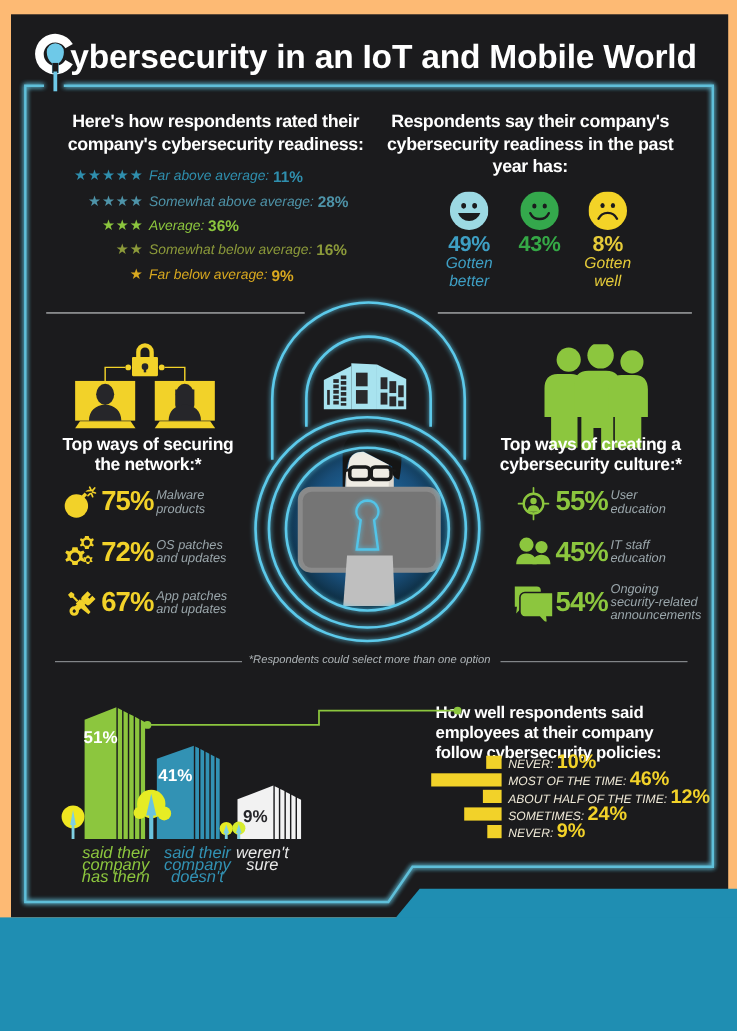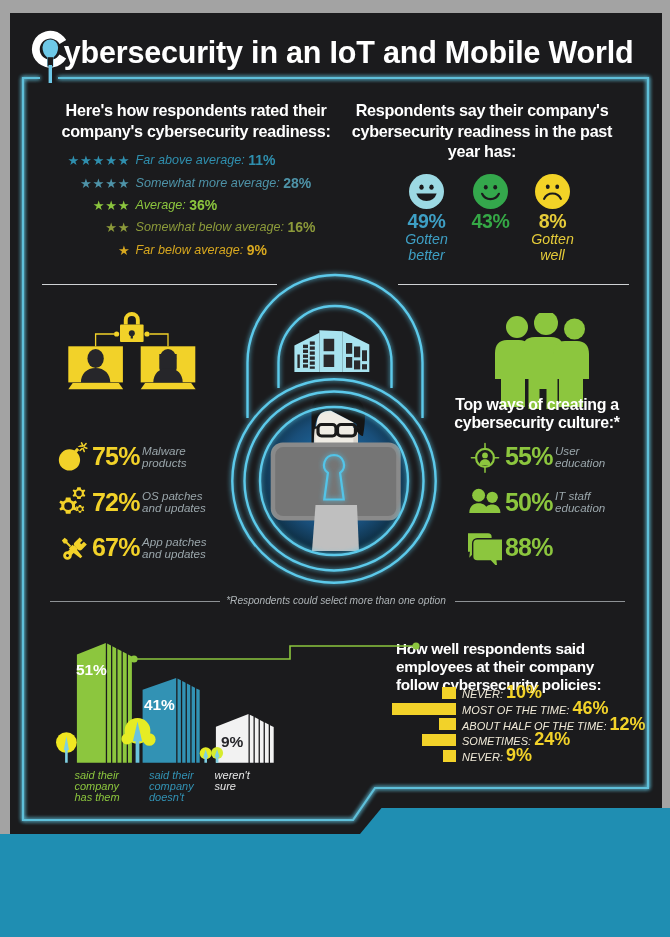--- a/index.html
+++ b/index.html
@@ -1,19 +1,19 @@
 <!DOCTYPE html>
 <html><head>
 <meta charset="utf-8">
 <style>
   html,body{margin:0;padding:0;background:#ffffff;}
   body{width:670px;height:937px;overflow:hidden;
        font-family:"Liberation Sans",sans-serif;
        -webkit-font-smoothing:antialiased;}
-  #page{position:relative;width:670px;height:937px;background:#a3a3a3;overflow:hidden;}
+  #page{position:relative;width:670px;height:937px;background:#fdba74;overflow:hidden;}
   .poster{position:absolute;left:10px;top:13px;width:652px;height:821px;background:#1b1b1d;overflow:hidden;}
 
   
   .title{position:absolute;left:32px;top:22px;font-size:30.5px;font-weight:bold;color:#fff;
          letter-spacing:-0.2px;white-space:nowrap;}
   .clogo{position:absolute;left:16px;top:13px;width:56px;height:70px;overflow:visible;}
   .title .init{visibility:hidden;}
 
   
   .frame{position:absolute;left:0;top:0;width:670px;height:937px;pointer-events:none;}
@@ -22,21 +22,21 @@
   .h2{color:#fff;font-weight:bold;font-size:16.2px;line-height:20.5px;text-align:center;
       letter-spacing:-0.3px;}
   #lh{position:absolute;left:36px;top:87px;width:300px;}
   #rh{position:absolute;left:336px;top:87px;width:272px;}
   .divider{position:absolute;height:1px;background:#cfd2d4;}
   #footnote{position:absolute;left:0;top:582px;width:652px;text-align:center;color:#aeb4b7;
             font-style:italic;font-size:10.2px;}
   #polhead{position:absolute;left:36px;top:608px;width:280px;text-align:left;font-size:15.2px;}
   #cityart{position:absolute;left:28px;top:622px;width:250px;height:150px;}
   #citylabels{position:absolute;left:28px;top:757px;width:250px;height:1px;}
-  .citylabel{position:absolute;top:0;font-style:italic;font-size:11px;line-height:11.2px;white-space:nowrap;}
+  .citylabel{position:absolute;top:0;font-style:italic;font-size:15px;line-height:11.2px;white-space:nowrap;text-align:center;}
   #folhead{position:absolute;left:386px;top:611px;width:215px;text-align:left;font-size:15.3px;line-height:17.8px;margin-top:16px;}
   #follist{position:absolute;left:370px;top:672px;width:278px;}
   .polrow{display:flex;align-items:center;height:15.7px;}
   .barwrap{width:76px;flex:0 0 76px;display:flex;justify-content:flex-end;}
   .polbar{height:10.5px;background:#f2d229;display:block;}
   #connector{position:absolute;left:120px;top:628px;width:290px;height:30px;}
   #centerart{position:absolute;left:220px;top:257px;width:240px;height:330px;overflow:visible;}
   #netart{position:absolute;left:50px;top:297px;width:150px;height:100px;}
   #nethead{position:absolute;left:42px;top:383px;width:165px;font-size:15.9px;line-height:17.5px;}
   #netlist{position:absolute;left:42px;top:421px;width:200px;}
@@ -93,21 +93,21 @@
     <div class="h2" id="lh">Here's how respondents rated their company's cybersecurity readiness:</div>
 
     <div id="starblock">
         <div class="starrow">
           <span class="starcol"><span class="stars" style="color: rgb(47, 143, 174);">★★★★★</span></span>
           <span class="slabel" style="color: rgb(47, 143, 174);">Far above average:</span>
           <span class="spct" style="color: rgb(47, 143, 174);">11%</span>
         </div>
         <div class="starrow">
           <span class="starcol"><span class="stars" style="color: rgb(78, 147, 168);">★★★★</span></span>
-          <span class="slabel" style="color: rgb(78, 147, 168);">Somewhat more average:</span>
+          <span class="slabel" style="color: rgb(78, 147, 168);">Somewhat above average:</span>
           <span class="spct" style="color: rgb(78, 147, 168);">28%</span>
         </div>
         <div class="starrow">
           <span class="starcol"><span class="stars" style="color: rgb(140, 198, 62);">★★★</span></span>
           <span class="slabel" style="color: rgb(140, 198, 62);">Average:</span>
           <span class="spct" style="color: rgb(140, 198, 62);">36%</span>
         </div>
         <div class="starrow">
           <span class="starcol"><span class="stars" style="color: rgb(140, 154, 58);">★★</span></span>
           <span class="slabel" style="color: rgb(140, 154, 58);">Somewhat below average:</span>
@@ -172,20 +172,21 @@
         <circle cx="87" cy="24" r="2.6"></circle>
 
         <path d="M71.8 2 a8 8 0 0 0 -8 8 l0 4.5 l3.9 0 l0 -4.5 a4.1 4.1 0 0 1 8.2 0 l0 4.5 l3.9 0 l0 -4.5 a8 8 0 0 0 -8 -8 z"></path>
         <path d="M61 14.5 l21.6 0 a1 1 0 0 1 1 1 l0 15.5 a1 1 0 0 1 -1 1 l-21.6 0 a1 1 0 0 1 -1 -1 l0 -15.5 a1 1 0 0 1 1 -1 z"></path>
       </g>
       <g fill="#26262a">
         <circle cx="71.8" cy="23.3" r="3"></circle>
         <rect x="70.7" y="23.3" width="2.2" height="5.2"></rect>
       </g>
     </svg>
+    <div class="h2" id="nethead">Top ways of securing the network:*</div>
     <div id="netlist">
         <div class="statrow" style="height: 45.6px;">
           <span class="staticon">
             <svg viewBox="0 0 40 40" width="34" height="34" fill="#f2d229" stroke="#f2d229" stroke-width="0">
               <circle cx="17" cy="23.5" r="12.5"></circle>
               <path d="M22.5 12.6 l3.4 -3.4 l2.6 2.6 l-3.4 3.4 z"></path>
               <path d="M26.6 8.2 c2.6 -2.6 5.6 -2.4 7.4 -0.4"></path>
               <path d="M31.2 3.4 l1.6 3.2 M36.6 4.2 l-2.2 2.6 M37.4 9.6 l-3.2 -1 M34.4 13.6 l-1.2 -3.2 M29.4 12.4 l2.4 -2.2" fill="none" stroke-width="1.8" stroke-linecap="round"></path>
             </svg>
           </span>
@@ -258,33 +259,34 @@
         </div>
         <div class="statrow" style="height: 45.6px;">
           <span class="staticon">
             <svg viewBox="0 0 40 40" width="34" height="34" fill="#8cc63e" stroke="#8cc63e" stroke-width="0">
               <circle cx="12.5" cy="12" r="7.6"></circle>
               <path d="M12.5 21.4 c-7 0 -11 4.6 -11 11.6 l22 0 c0 -7 -4 -11.6 -11 -11.6 z"></path>
               <circle cx="28.5" cy="14.5" r="6.6"></circle>
               <path d="M28.5 22.8 c-6 0 -9.6 4 -9.6 10 l19.2 0 c0 -6 -3.6 -10 -9.6 -10 z"></path>
             </svg>
           </span>
-          <span class="statpct" style="color: rgb(140, 198, 62);">50%</span>
+          <span class="statpct" style="color: rgb(140, 198, 62);">45%</span>
           <span class="stattxt"><span>IT staff</span><br><span>education</span></span>
         </div>
         <div class="statrow" style="height: 45.6px;">
           <span class="staticon">
             <svg viewBox="0 0 40 40" width="34" height="34" fill="#8cc63e" stroke="#8cc63e" stroke-width="0">
               <g transform="translate(20 21) scale(1.18) translate(-20 -20)">
                 <path d="M3.2 4.4 l19.8 0 a3.6 3.6 0 0 1 3.6 3.6 l0 11.2 a3.6 3.6 0 0 1 -3.6 3.6 l-12.9 0 l-5.8 6 l0.7 -6 l-1.8 0 a3.6 3.6 0 0 1 -3.6 -3.6 l0 -11.2 a3.6 3.6 0 0 1 3.6 -3.6 z"></path>
                 <path d="M12.2 10.6 l24.6 0 a3.8 3.8 0 0 1 3.8 3.8 l0 13.2 a3.8 3.8 0 0 1 -3.8 3.8 l-5.4 0 l0.8 6.8 l-6.4 -6.8 l-13.6 0 a3.8 3.8 0 0 1 -3.8 -3.8 l0 -13.2 a3.8 3.8 0 0 1 3.8 -3.8 z" stroke="#1b1b1d" stroke-width="2.8" stroke-linejoin="round" paint-order="stroke"></path>
               </g>
             </svg>
           </span>
-          <span class="statpct" style="color: rgb(140, 198, 62);">88%</span>
+          <span class="statpct" style="color: rgb(140, 198, 62);">54%</span>
+          <span class="stattxt"><span>Ongoing</span><br><span>security-related</span><br><span>announcements</span></span>
         </div>
       </div>
 
     <svg id="centerart" viewBox="0 0 240 330">
       <defs>
         <radialGradient id="bluedisc" cx="50%" cy="46%" r="52%">
           <stop offset="0%" stop-color="#1e6ca4"></stop>
           <stop offset="40%" stop-color="#1d6499"></stop>
           <stop offset="72%" stop-color="#194e79"></stop>
           <stop offset="90%" stop-color="#123a57"></stop>

